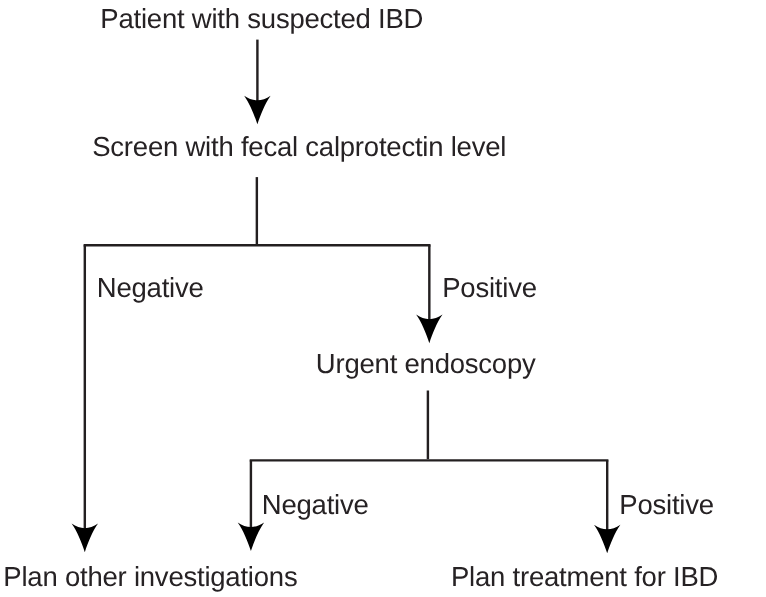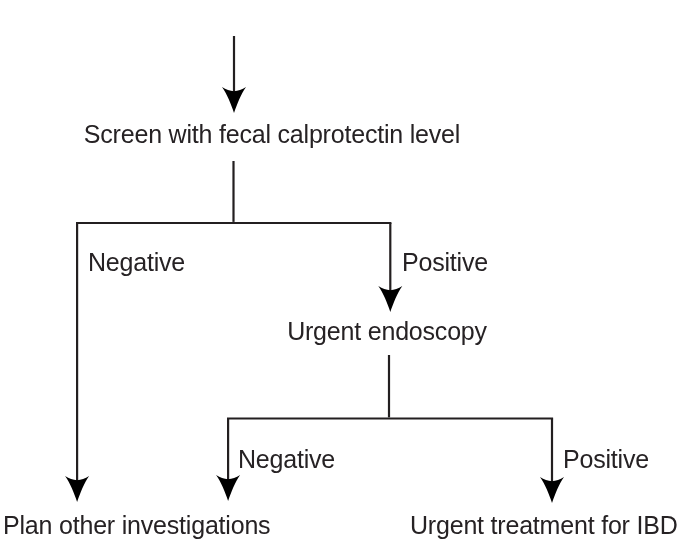--- a/index.html
+++ b/index.html
@@ -65,28 +65,29 @@
     <path class="line" d="M389,355 V417.4"></path>
     <path class="line" d="M227,418.5 H553.1"></path>
 
     <path class="line" d="M228.1,418.5 V486"></path>
     <use href="#arrowhead-down" class="head" x="228.1" y="501"></use>
 
     <path class="line" d="M552,418.5 V488"></path>
     <use href="#arrowhead-down" class="head" x="552" y="503"></use>
   </svg>
 
+  <div class="label centered" style="left:238px; top:2px;">Patient with suspected IBD</div>
 
   <div class="label centered" style="left:240px; top:119px;margin-left:32px;">Screen with fecal calprotectin level</div>
 
   <div class="label centered" style="left:387px; top:316px;">Urgent endoscopy</div>
 
   <div class="label" style="left:3px; top:510px;">Plan other investigations</div>
 
-  <div class="label" style="left:410px; top:510px;">Urgent treatment for IBD</div>
+  <div class="label" style="left:410px; top:510px;">Plan treatment for IBD</div>
 
   <div class="label" style="left:88px; top:247px;">Negative</div>
 
   <div class="label" style="left:402px; top:247px;">Positive</div>
 
   <div class="label" style="left:238px; top:444px;">Negative</div>
 
   <div class="label" style="left:563px; top:444px;">Positive</div>
 
 </div>

